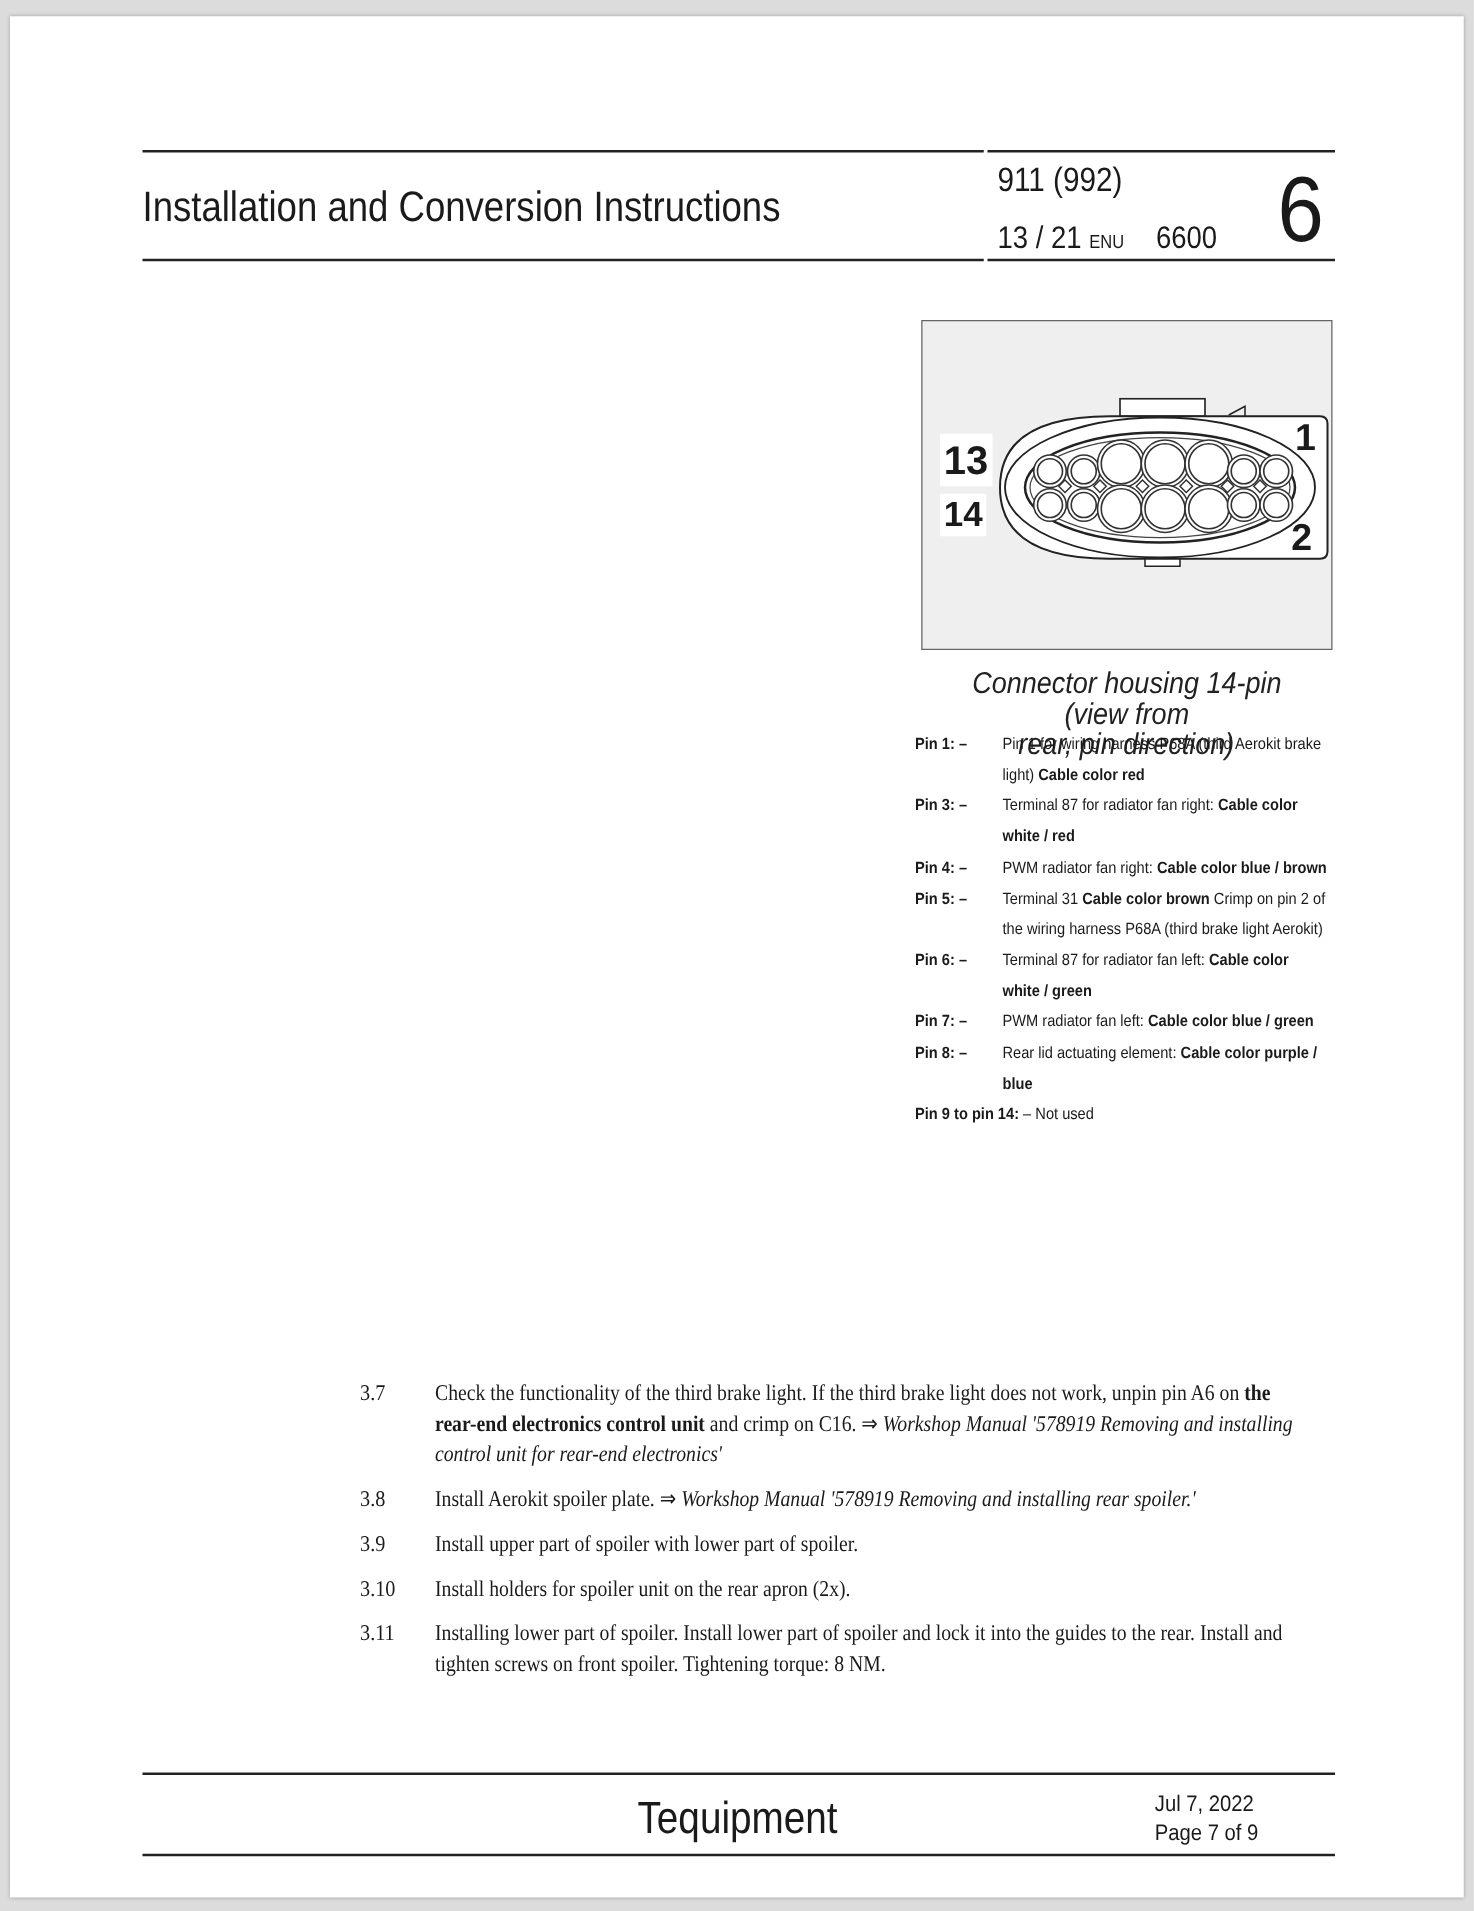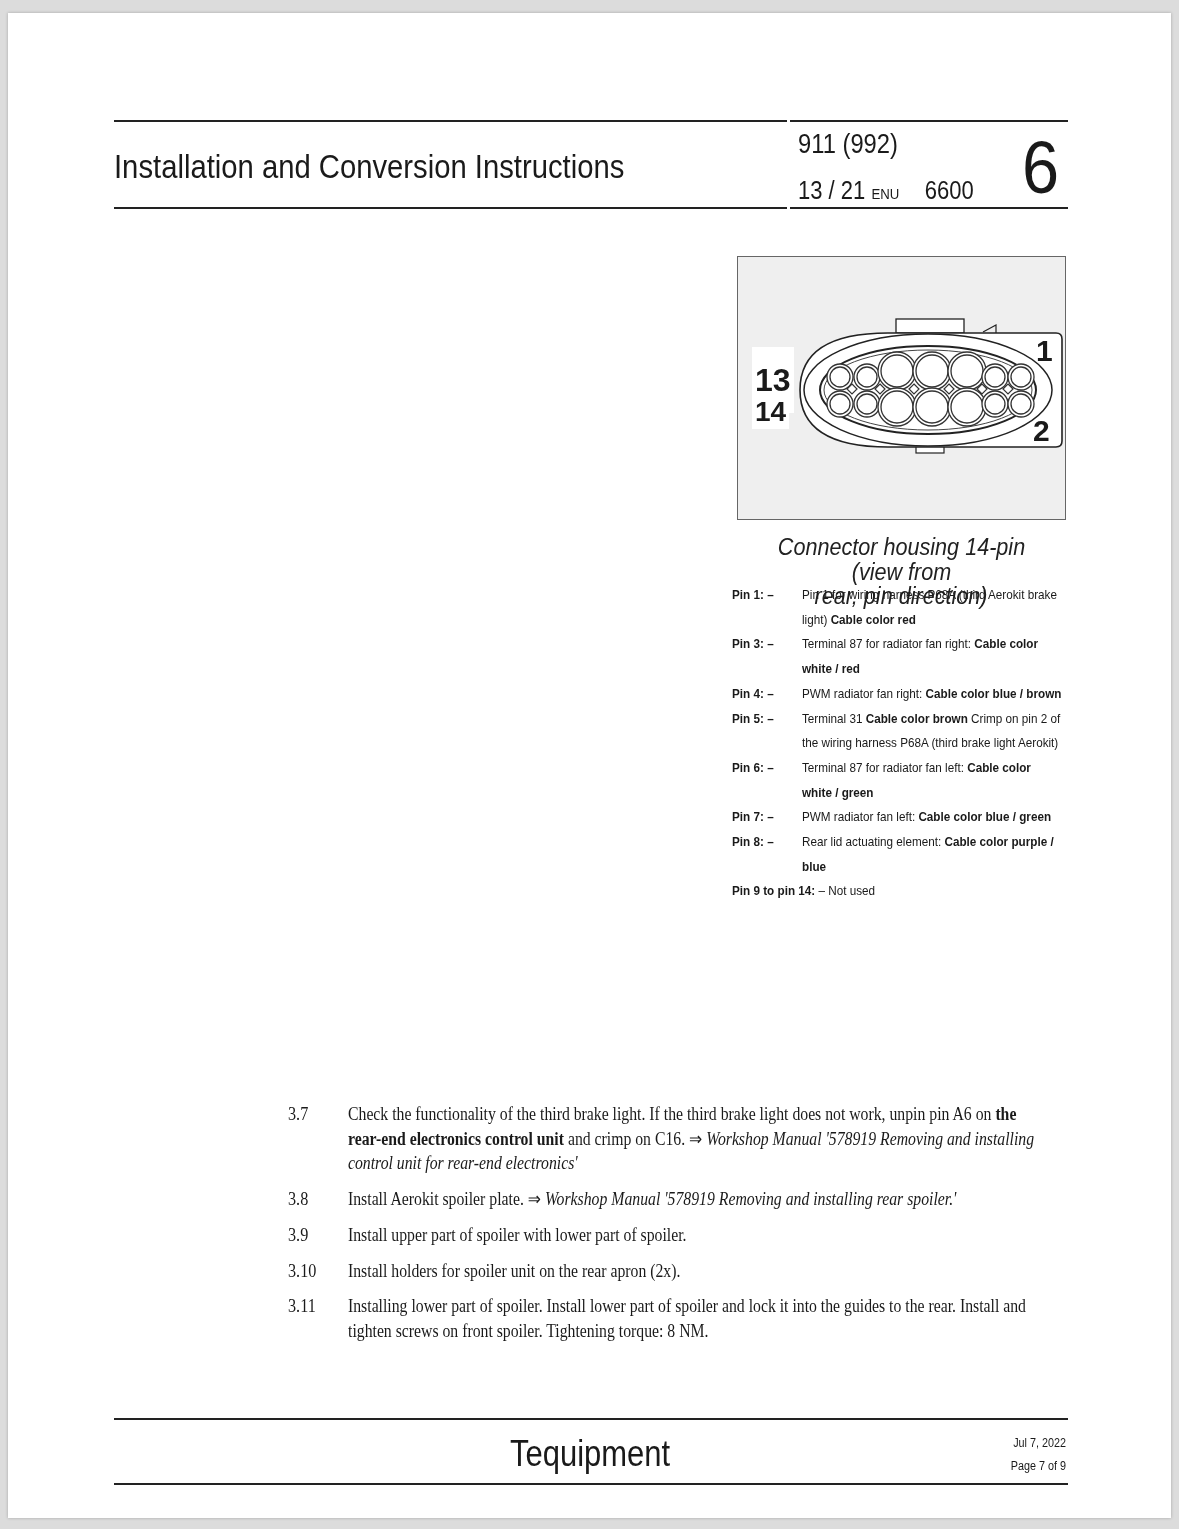--- a/index.html
+++ b/index.html
@@ -33,21 +33,21 @@
   .pin-text b { font-weight:bold; }
   .pin-last { white-space:nowrap; transform:scaleX(0.9); transform-origin:left top; display:inline-block; }
 
   .steps { left:280px; top:1089px; width:790px; font-size:18px; line-height:24.7px; }
   .step { position:relative; margin-bottom:11px;font-family:Liberation Serif, serif; }
   .step-num { position:absolute; left:0; top:0; transform:scaleX(0.9); transform-origin:left top; }
   .step-text { margin-left:60px; display:block; width:800px; transform:scaleX(0.875); transform-origin:left top; }
   .step-text i { font-style:italic; }
 
   .footer-brand { left:502px; top:1420px; font-size:36px; transform:scaleX(0.86); transform-origin:left top; white-space:nowrap; }
-  .footer-date { left:900px; top:1419px; width:158px; text-align:right; font-size:12px; line-height:23px; }
+  .footer-date { left:900px; top:1419px; width:158px; text-align:left; font-size:18px; line-height:23px; }
   .footer-date div { transform:scaleX(0.9); transform-origin:right top; }
 </style>
 </head>
 <body>
 
 <div class="page">
 
   <div class="rule" style="left:106px; top:107px; width:673px;"></div>
   <div class="rule" style="left:782px; top:107px; width:278px;"></div>
   <div class="abs doc-title">Installation and Conversion Instructions</div>
@@ -108,21 +108,21 @@
       </g>
       <g fill="#fff" stroke="#333" stroke-width="1.2">
         <path d="M114 127 L119 132 L114 137 L109 132 Z"></path>
         <path d="M142 127 L147 132 L142 137 L137 132 Z"></path>
         <path d="M176 127 L181 132 L176 137 L171 132 Z"></path>
         <path d="M211 127 L216 132 L211 137 L206 132 Z"></path>
         <path d="M244 127 L249 132 L244 137 L239 132 Z"></path>
         <path d="M270 127 L275 132 L270 137 L265 132 Z"></path>
       </g>
     </svg>
-    <div class="abs" style="left:14px; top:90px; background:#fff; font-weight:bold; font-size:32px; line-height:34px; padding:16px 3px;">13</div>
+    <div class="abs" style="left:14px; top:90px; background:#fff; font-weight:bold; font-size:32px; line-height:34px; padding:4px 3px;">13</div>
     <div class="abs" style="left:14px; top:138px; background:#fff; font-weight:bold; font-size:28px; line-height:34px; padding:0 3px;">14</div>
     <div class="abs" style="left:298px; top:78px; font-weight:bold; font-size:30px; line-height:32px;">1</div>
     <div class="abs" style="left:295px; top:158px; font-weight:bold; font-size:30px; line-height:32px;">2</div>
   </div>
 
   <div class="abs caption">
     <span>Connector housing 14-pin (view from</span><br>
     <span>rear, pin direction)</span>
   </div>
 

